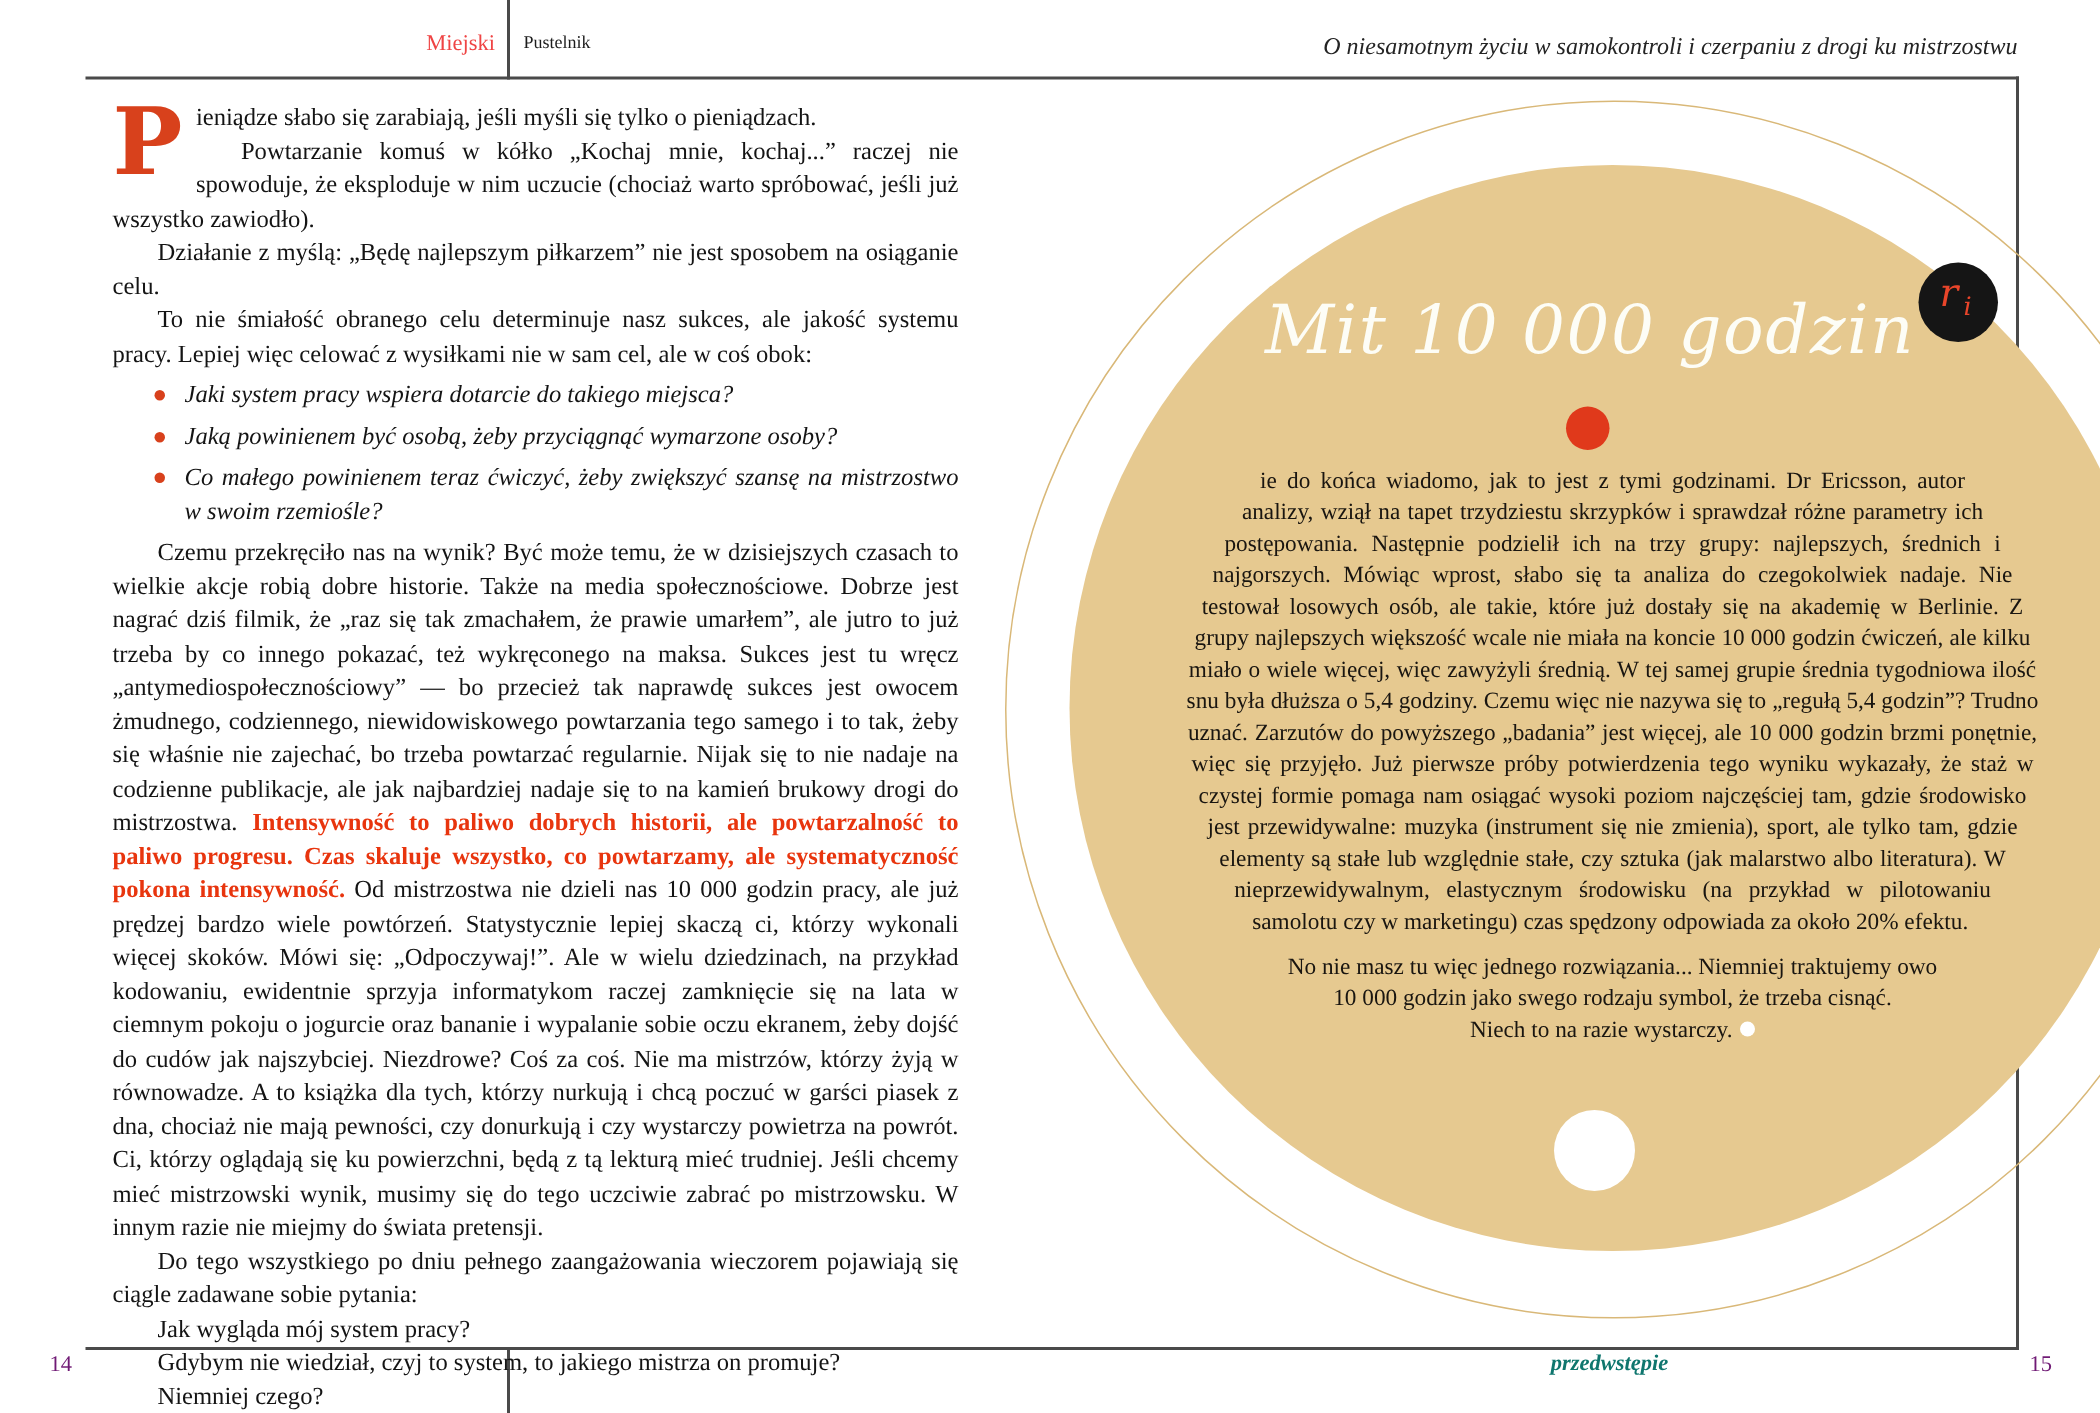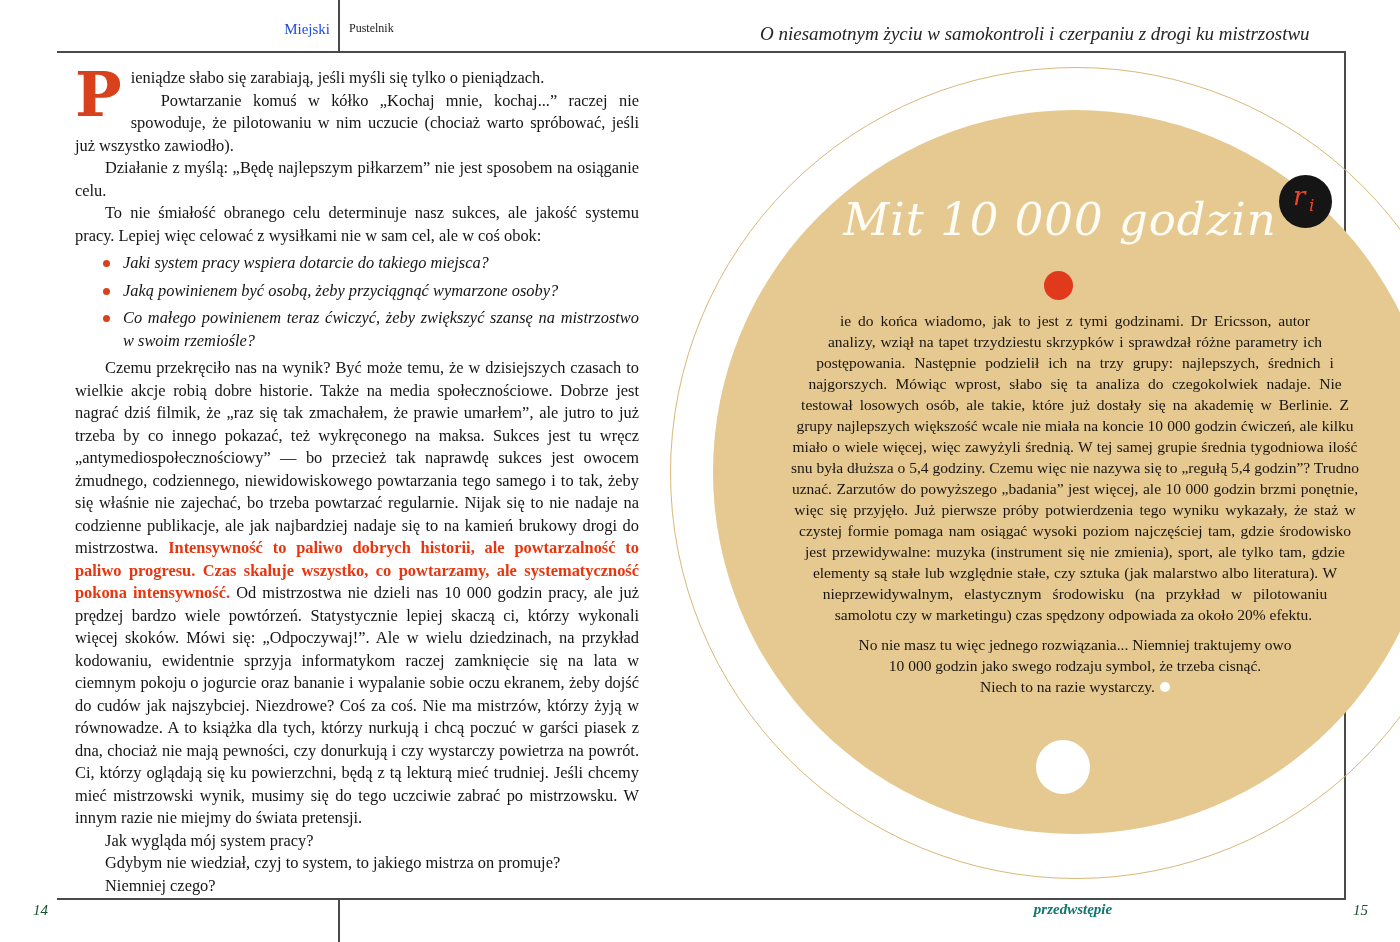--- a/index.html
+++ b/index.html
@@ -9,24 +9,24 @@
   }
   
   .rule{position:absolute;background:#4a4a4a;}
   .rule-top{left:57px;top:51px;width:1289px;height:2px;}
   .rule-bottom{left:57px;top:898px;width:1289px;height:2px;}
   .rule-right{left:1344px;top:51px;width:2px;height:849px;}
   .divider-top{left:338px;top:0;width:2px;height:53px;}
   .divider-bottom{left:338px;top:898px;width:2px;height:44px;}
 
   
-  .brand-left{position:absolute;top:21px;left:0;width:330px;text-align:right;font-size:15px;color:#1d4ed8;}
+  .brand-left{position:absolute;top:21px;left:0;width:330px;text-align:right;font-size:15px;color:#ef4444;}
   .brand-right{position:absolute;top:21px;left:349px;font-size:12px;color:#1c1c1c;}
-  .tagline{position:absolute;top:23px;left:760px;width:585px;text-align:left;font-style:italic;font-size:19px;color:#242424;}
-  .folio{position:absolute;font-style:italic;font-size:15px;color:#14532d;}
+  .tagline{position:absolute;top:23px;left:760px;width:585px;text-align:right;font-style:italic;font-size:16px;color:#242424;}
+  .folio{position:absolute;font-size:15px;color:#701a75;}
   .folio-left{top:902px;left:33px;}
   .folio-right{top:902px;left:1353px;text-align:right;}
   .section-label{position:absolute;top:901px;left:800px;width:546px;text-align:center;font-style:italic;font-weight:bold;font-size:15px;color:#0f766e;}
 
   
   .left-col{
     position:absolute;left:75px;top:67px;width:564px;
     font-size:16.4px;line-height:22.5px;text-align:justify;color:#141414;
   }
   .left-col p{margin:0;text-indent:30px;}
@@ -99,29 +99,30 @@
 <div class="rule rule-right"></div>
 <div class="rule divider-top"></div>
 <div class="rule divider-bottom"></div>
 
 <div class="brand-left">Miejski</div>
 <div class="brand-right">Pustelnik</div>
 <div class="tagline">O niesamotnym życiu w samokontroli i czerpaniu z drogi ku mistrzostwu</div>
 
 <div class="left-col">
   <p class="no-indent"><span class="dropcap-p">P</span><span>ieniądze słabo się zarabiają, jeśli myśli się tylko o pieniądzach.</span></p>
-  <p>Powtarzanie komuś w kółko „Kochaj mnie, kochaj...” raczej nie spowoduje, że pilotowaniu w nim uczucie (chociaż warto spróbować, jeśli już wszystko zawiodło).</p>
+  <p>Powtarzanie komuś w kółko „Kochaj mnie, kochaj...” raczej nie spowoduje, że eksploduje w nim uczucie (chociaż warto spróbować, jeśli już wszystko zawiodło).</p>
   <p>Działanie z myślą: „Będę najlepszym piłkarzem” nie jest sposobem na osiąganie celu.</p>
   <p>To nie śmiałość obranego celu determinuje nasz sukces, ale jakość systemu pracy. Lepiej więc celować z wysiłkami nie w sam cel, ale w coś obok:</p>
   <ul class="bullets">
     <li>Jaki system pracy wspiera dotarcie do takiego miejsca?</li>
     <li>Jaką powinienem być osobą, żeby przyciągnąć wymarzone osoby?</li>
     <li>Co małego powinienem teraz ćwiczyć, żeby zwiększyć szansę na mistrzostwo w swoim rzemiośle?</li>
   </ul>
   <p class="gap"><span>Czemu przekręciło nas na wynik? Być może temu, że w dzisiejszych czasach to wielkie akcje robią dobre historie. Także na media społecznościowe. Dobrze jest nagrać dziś filmik, że „raz się tak zmachałem, że prawie umarłem”, ale jutro to już trzeba by co innego pokazać, też wykręconego na maksa. Sukces jest tu wręcz „antymediospołecznościowy” — bo przecież tak naprawdę sukces jest owocem żmudnego, codziennego, niewidowiskowego powtarzania tego samego i to tak, żeby się właśnie nie zajechać, bo trzeba powtarzać regularnie. Nijak się to nie nadaje na codzienne publikacje, ale jak najbardziej nadaje się to na kamień brukowy drogi do mistrzostwa. </span><span class="red-strong">Intensywność to paliwo dobrych historii, ale powtarzalność to paliwo progresu. Czas skaluje wszystko, co powtarzamy, ale systematyczność pokona intensywność.</span><span> Od mistrzostwa nie dzieli nas 10&nbsp;000 godzin pracy, ale już prędzej bardzo wiele powtórzeń. Statystycznie lepiej skaczą ci, którzy wykonali więcej skoków. Mówi się: „Odpoczywaj!”. Ale w wielu dziedzinach, na przykład kodowaniu, ewidentnie sprzyja informatykom raczej zamknięcie się na lata w ciemnym pokoju o jogurcie oraz bananie i wypalanie sobie oczu ekranem, żeby dojść do cudów jak najszybciej. Niezdrowe? Coś za coś. Nie ma mistrzów, którzy żyją w równowadze. A to książka dla tych, którzy nurkują i chcą poczuć w garści piasek z dna, chociaż nie mają pewności, czy donurkują i czy wystarczy powietrza na powrót. Ci, którzy oglądają się ku powierzchni, będą z tą lekturą mieć trudniej. Jeśli chcemy mieć mistrzowski wynik, musimy się do tego uczciwie zabrać po mistrzowsku. W innym razie nie miejmy do świata pretensji.</span></p>
+  <p class="gap">Do tego wszystkiego po dniu pełnego zaangażowania wieczorem pojawiają się ciągle zadawane sobie pytania:</p>
   <p class="q">Jak wygląda mój system pracy?</p>
   <p class="q">Gdybym nie wiedział, czyj to system, to jakiego mistrza on promuje?</p>
   <p class="q">Niemniej czego?</p>
 
 </div>
 
 <div class="outline-circle"></div>
 <div class="filled-circle"></div>
 
 <div class="circle-title">Mit 10&nbsp;000 godzin</div>

